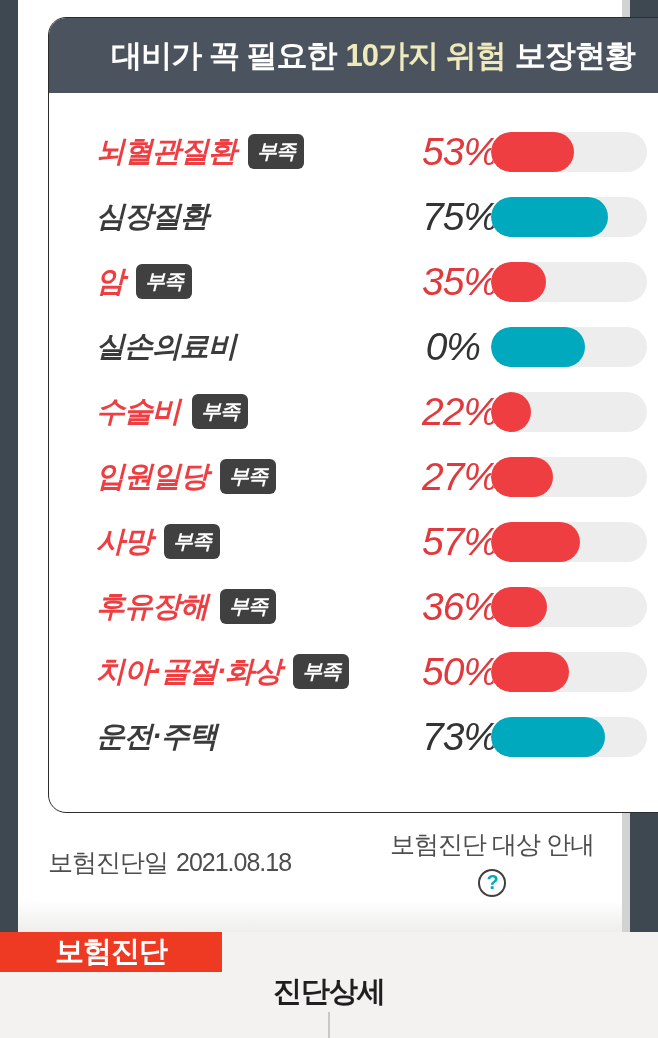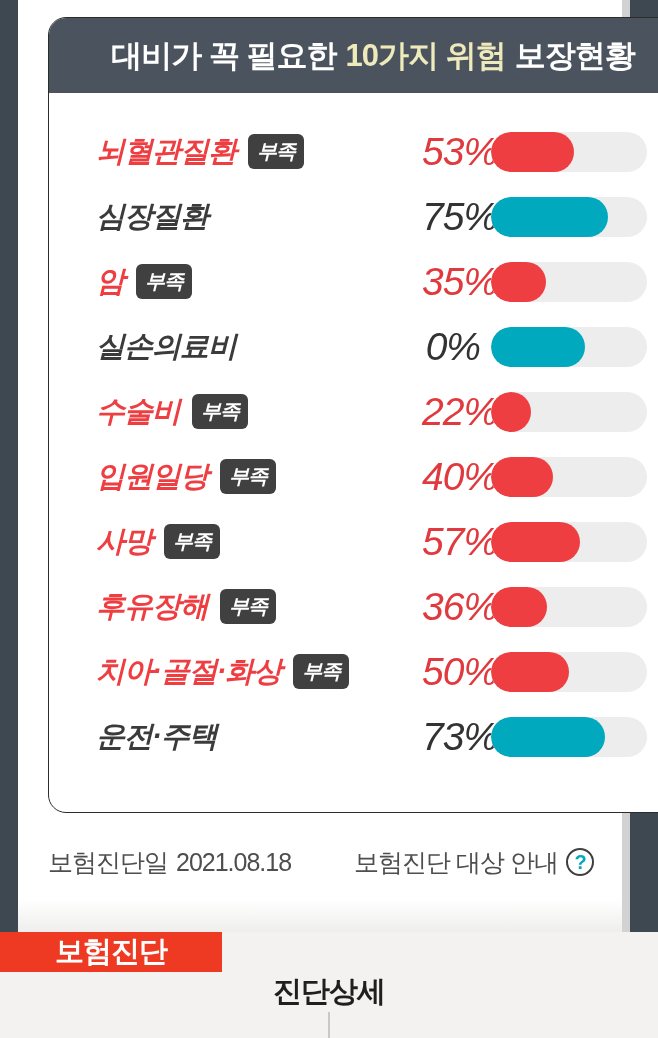--- a/index.html
+++ b/index.html
@@ -44,21 +44,21 @@
   .bar-fill { height:100%; border-radius:20px; min-width:40px; }
   .insufficient .bar-fill { background:#ee3e42; }
   .sufficient .bar-fill { background:#00a9bd; }
 
   
   .info-row {
     position:absolute; left:48px; top:847px; width:546px; height:30px;
     display:flex; align-items:center; font-size:25px; color:#4e4e4e; letter-spacing:-1px;
   }
   .info-date { display:flex; gap:8px;align-items:center; }
-  .info-guide { margin-left:auto; display:flex; align-items:center; gap:8px; }
+  .info-guide { margin-left:auto; display:flex; align-items:center; gap:8px;flex-direction:column; }
   .q-icon {
     width:28px; height:28px; border:2px solid #3f3f3f; border-radius:50%;
     display:flex; align-items:center; justify-content:center;
     color:#00a9bd; font-size:20px; font-weight:700; background:#ffffff;
   }
 
   .fade-band {
     position:absolute; left:18px; top:900px; width:604px; height:32px;
     background:linear-gradient(#ffffff,#efeeec);
   }
@@ -130,21 +130,21 @@
     <span class="row-label">수술비</span>
     <span class="badge">부족</span>
     <span class="row-percent">22%</span>
     <span class="bar-track">
       <span class="bar-fill" style="display: block; width: 22%;"></span>
     </span>
   </div>
       <div class="coverage-row insufficient">
     <span class="row-label">입원일당</span>
     <span class="badge">부족</span>
-    <span class="row-percent">40%</span>
+    <span class="row-percent">27%</span>
     <span class="bar-track">
       <span class="bar-fill" style="display: block; width: 40%;"></span>
     </span>
   </div>
       <div class="coverage-row insufficient">
     <span class="row-label">사망</span>
     <span class="badge">부족</span>
     <span class="row-percent">57%</span>
     <span class="bar-track">
       <span class="bar-fill" style="display: block; width: 57%;"></span>

